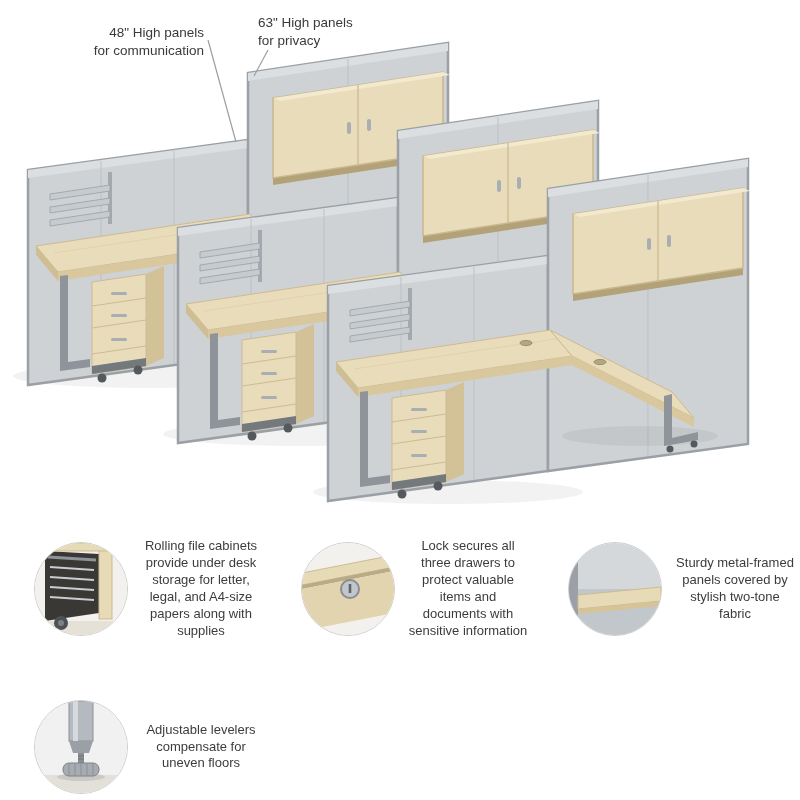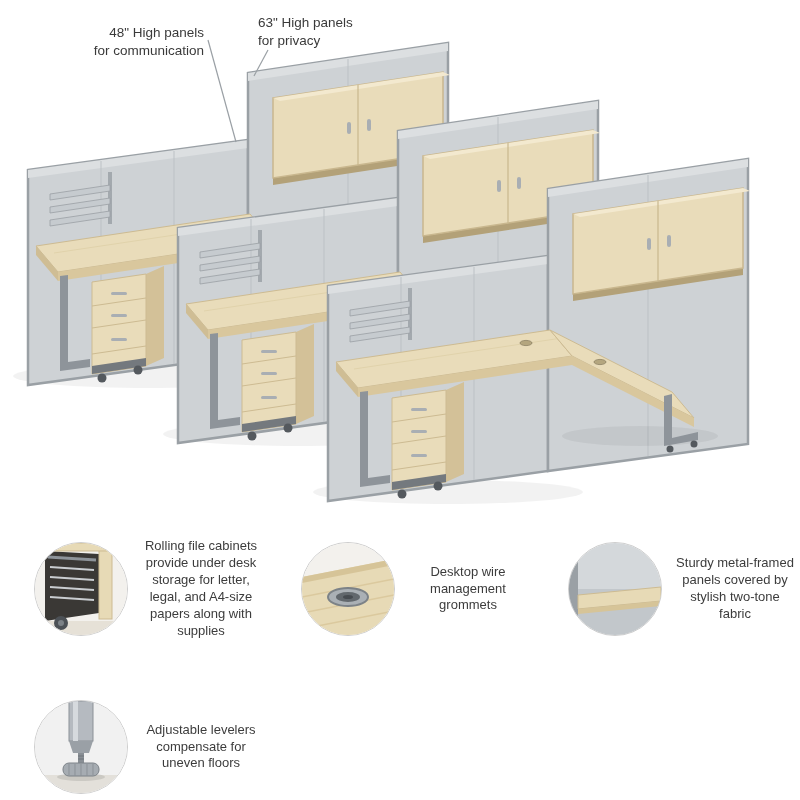--- a/index.html
+++ b/index.html
@@ -121,37 +121,34 @@
         <line x1="15" y1="54" x2="59" y2="57" stroke="#c9cdd1" stroke-width="2"></line>
         <rect x="64" y="6" width="13" height="70" fill="#e7dab6" stroke="#cdbb92"></rect>
         <rect x="8" y="0" width="70" height="8" fill="#e7dab6" stroke="#cdbb92"></rect>
         <circle cx="26" cy="80" r="7" fill="#4c5156"></circle>
         <circle cx="26" cy="80" r="3" fill="#7c8287"></circle>
       </svg>
     </div>
     <div class="feature-text">Rolling file cabinets provide under desk storage for letter, legal, and A4-size papers along with supplies</div>
   </div>
 
-
   <div class="feature">
     <div class="circle">
       <svg width="92" height="92" viewBox="0 0 92 92">
         <rect x="0" y="0" width="92" height="92" fill="#f3f1ed"></rect>
-        <polygon points="0,34 92,16 92,92 0,92" fill="#e7dab6"></polygon>
-        <polygon points="0,34 92,16 92,22 0,40" fill="#d6c498"></polygon>
-        <line x1="0" y1="54" x2="92" y2="36" stroke="#dbc99e" stroke-width="1.5"></line>
-        <line x1="0" y1="70" x2="92" y2="52" stroke="#dbc99e" stroke-width="1.5"></line>
-        <line x1="0" y1="86" x2="92" y2="68" stroke="#dbc99e" stroke-width="1.5"></line>
-        <ellipse cx="46" cy="54" rx="20" ry="9" fill="#aab0b5" stroke="#7c8287" stroke-width="2"></ellipse>
-        <ellipse cx="46" cy="54" rx="12" ry="5" fill="#62686d"></ellipse>
-        <ellipse cx="46" cy="54" rx="5" ry="2" fill="#464b50"></ellipse>
+        <polygon points="0,30 92,12 92,24 0,42" fill="#e7dab6" stroke="#cdbb92"></polygon>
+        <polygon points="0,42 92,24 92,28 0,46" fill="#b9ab84"></polygon>
+        <polygon points="0,46 92,28 92,70 0,88" fill="#e2d4ae"></polygon>
+        <circle cx="48" cy="46" r="9" fill="#c2c7cc" stroke="#878d92" stroke-width="2"></circle>
+        <rect x="46.7" y="41" width="2.6" height="9" fill="#5f6569"></rect>
       </svg>
     </div>
-    <div class="feature-text">Desktop wire management grommets</div>
+    <div class="feature-text">Lock secures all three drawers to protect valuable items and documents with sensitive information</div>
   </div>
+
 
   <div class="feature">
     <div class="circle">
       <svg width="92" height="92" viewBox="0 0 92 92">
         <rect x="0" y="0" width="92" height="46" fill="#d4d8db"></rect>
         <rect x="0" y="46" width="92" height="46" fill="#c2c7cb"></rect>
         <rect x="0" y="0" width="9" height="92" fill="#9aa0a5"></rect>
         <polygon points="9,52 92,44 92,58 9,66" fill="#e7dab6" stroke="#cdbb92"></polygon>
         <polygon points="9,66 92,58 92,63 9,71" fill="#d6c498"></polygon>
       </svg>

